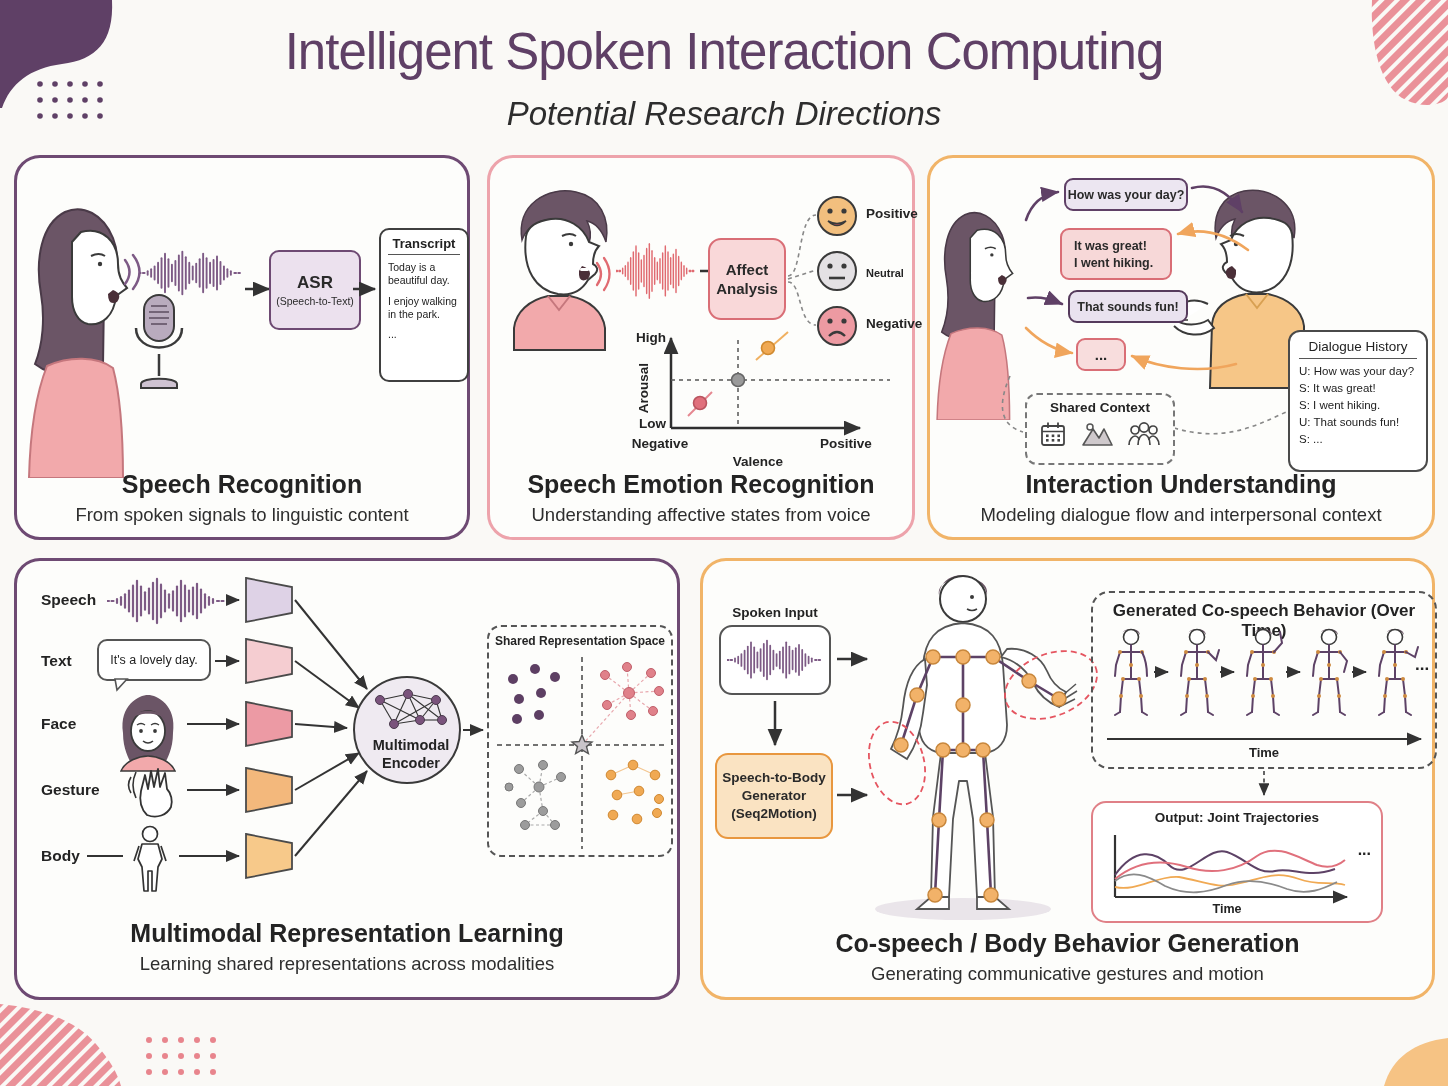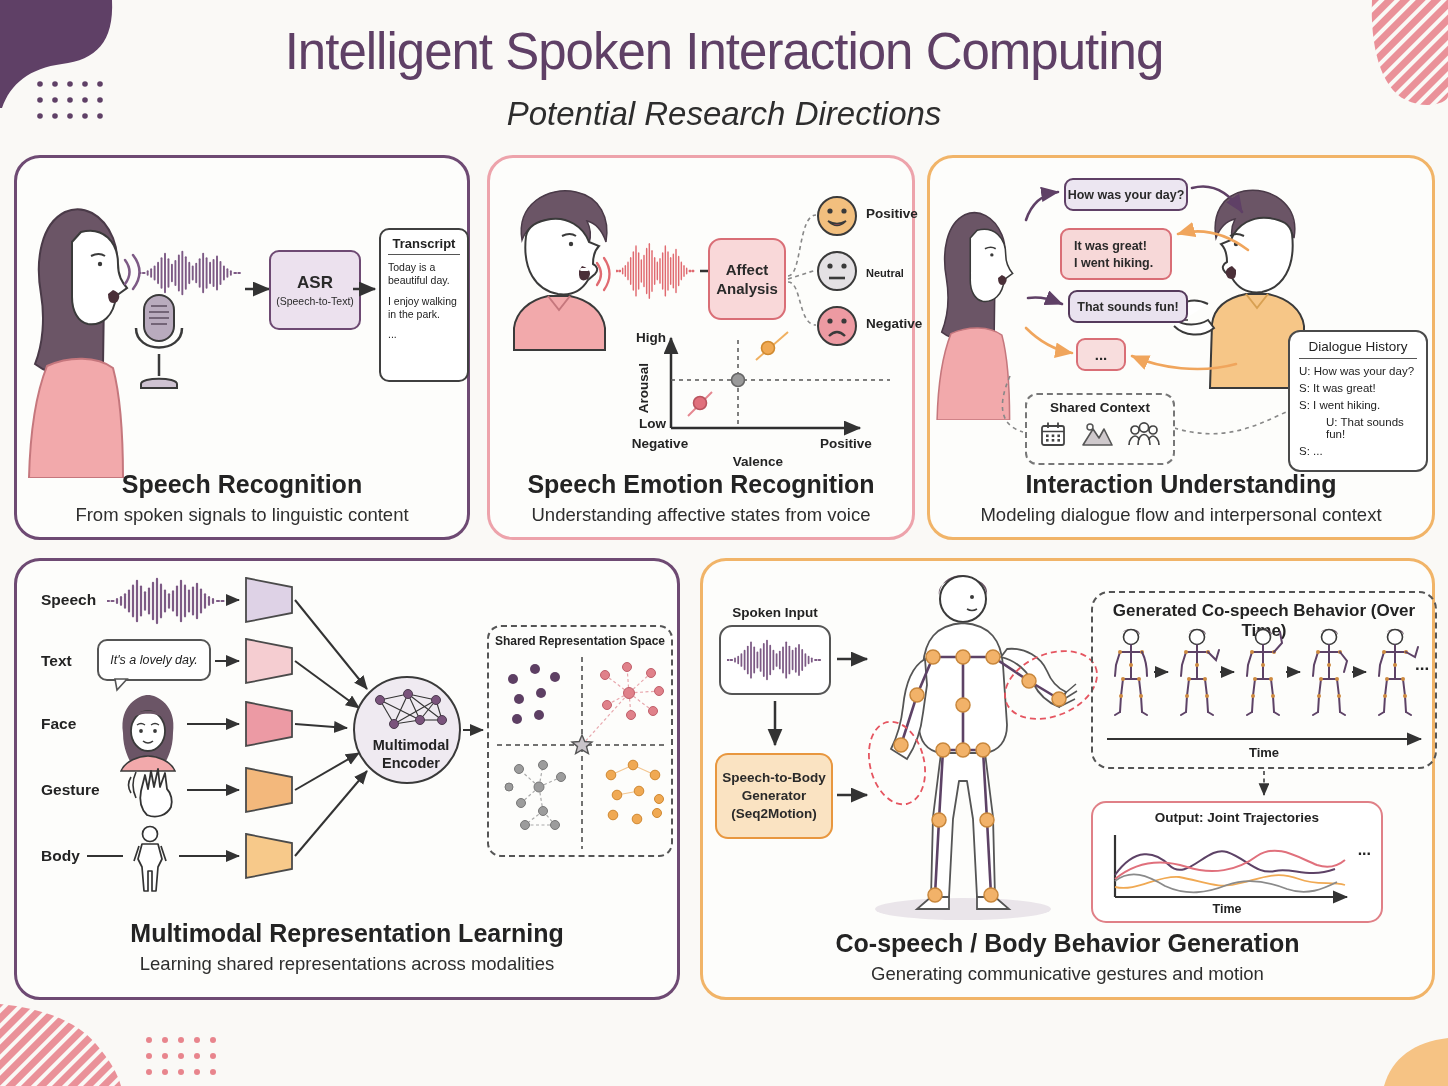--- a/index.html
+++ b/index.html
@@ -370,38 +370,38 @@
           </g>
         </svg>
       </div>
     </div>
 
     <div class="smallbox" style="left:358px;top:172px;width:140px;height:142px;background:#fff;border:2px solid #4a4a4a;border-radius:12px;padding:7px 9px;">
       <div style="font-size:13.5px;font-weight:normal;text-align:center;color:#222;border-bottom:1.5px solid #555;padding-bottom:4px;">Dialogue History</div>
       <div style="font-size:11.5px;color:#222;margin-top:6px;">U: How was your day?</div>
       <div style="font-size:11.5px;color:#222;margin-top:5px;">S: It was great!</div>
       <div style="font-size:11.5px;color:#222;margin-top:5px;">S: I went hiking.</div>
-      <div style="font-size:11.5px;color:#222;margin-top:5px;margin-left:27px;">U: That sounds fun!</div>
+      <div style="font-size:11.5px;color:#222;margin-top:5px;">U: That sounds fun!</div>
       <div style="font-size:11.5px;color:#222;margin-top:5px;">S: ...</div>
     </div>
     <div class="cap" style="top:312px">Interaction Understanding</div>
     <div class="sub" style="top:346px">Modeling dialogue flow and interpersonal context</div>
   </div>
 
   <div class="panel b-purple" style="left:14px;top:558px;width:666px;height:442px;">
     <div class="mod-label" style="left:24px;top:30px">Speech</div>
     <div class="mod-label" style="left:24px;top:91px">Text</div>
     <div class="mod-label" style="left:24px;top:154px">Face</div>
     <div class="mod-label" style="left:24px;top:220px">Gesture</div>
     <div class="mod-label" style="left:24px;top:286px">Body</div>
 
     <svg class="abs" style="left:90px;top:16px;color:#7d5a85" width="120" height="48">
         <use href="#wave"></use>
       </svg>
-    <div class="smallbox ctr" style="left:80px;top:78px;width:114px;height:42px;background:#fff;border:2px solid #555;font-size:12.5px;color:#222;font-style:italic;">It's a lovely day.</div>
+    <div class="smallbox ctr" style="left:80px;top:78px;width:114px;height:42px;background:#fff;border:2px solid #555;font-size:12.5px;color:#222;">It's a lovely day.</div>
     <svg class="abs" style="left:96px;top:118px" width="16" height="12">
       <path d="M2,0 L14,0 L4,11 Z" fill="#fff" stroke="#555" stroke-width="1.6"></path>
     </svg>
     <svg class="abs" style="left:98px;top:130px" width="66" height="80">
       <path d="M8,42 C4,14 24,4 33,4 C42,4 62,14 58,42 C58,58 52,68 50,72 L16,72 C14,68 8,58 8,42 Z" fill="#6b5566"></path>
       <ellipse cx="33" cy="40" rx="17" ry="20" fill="#fff" stroke="#3a3a3a" stroke-width="1.8"></ellipse>
       <path d="M16,28 C20,17 46,17 50,28 C44,21 22,21 16,28 Z" fill="#6b5566"></path>
       <circle cx="26" cy="40" r="1.9" fill="#3a3a3a"></circle>
         <circle cx="40" cy="40" r="1.9" fill="#3a3a3a"></circle>
       <path d="M22,34 Q26,31 30,34 M36,34 Q40,31 44,34" fill="none" stroke="#3a3a3a" stroke-width="1.3"></path>

